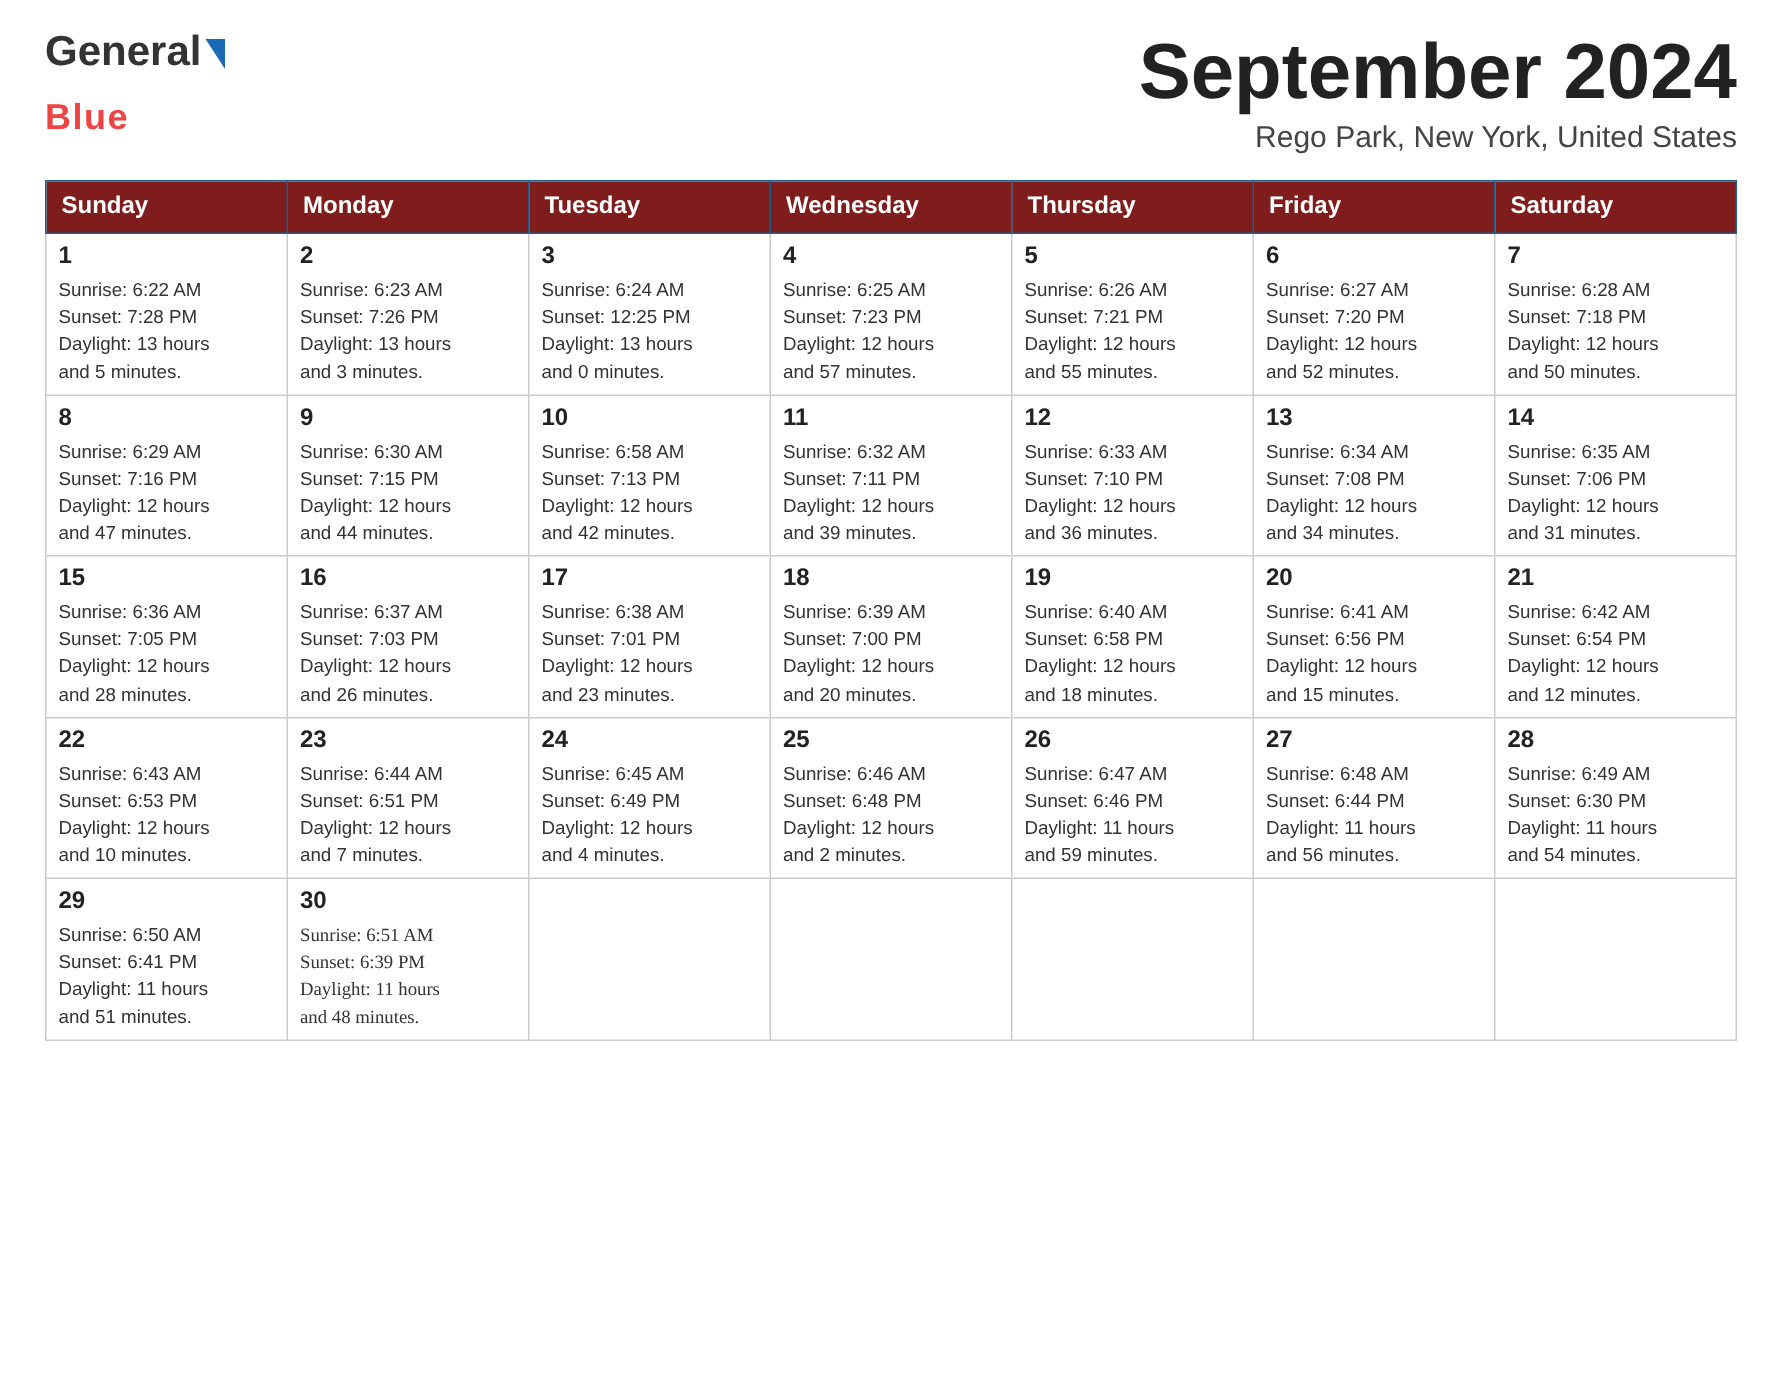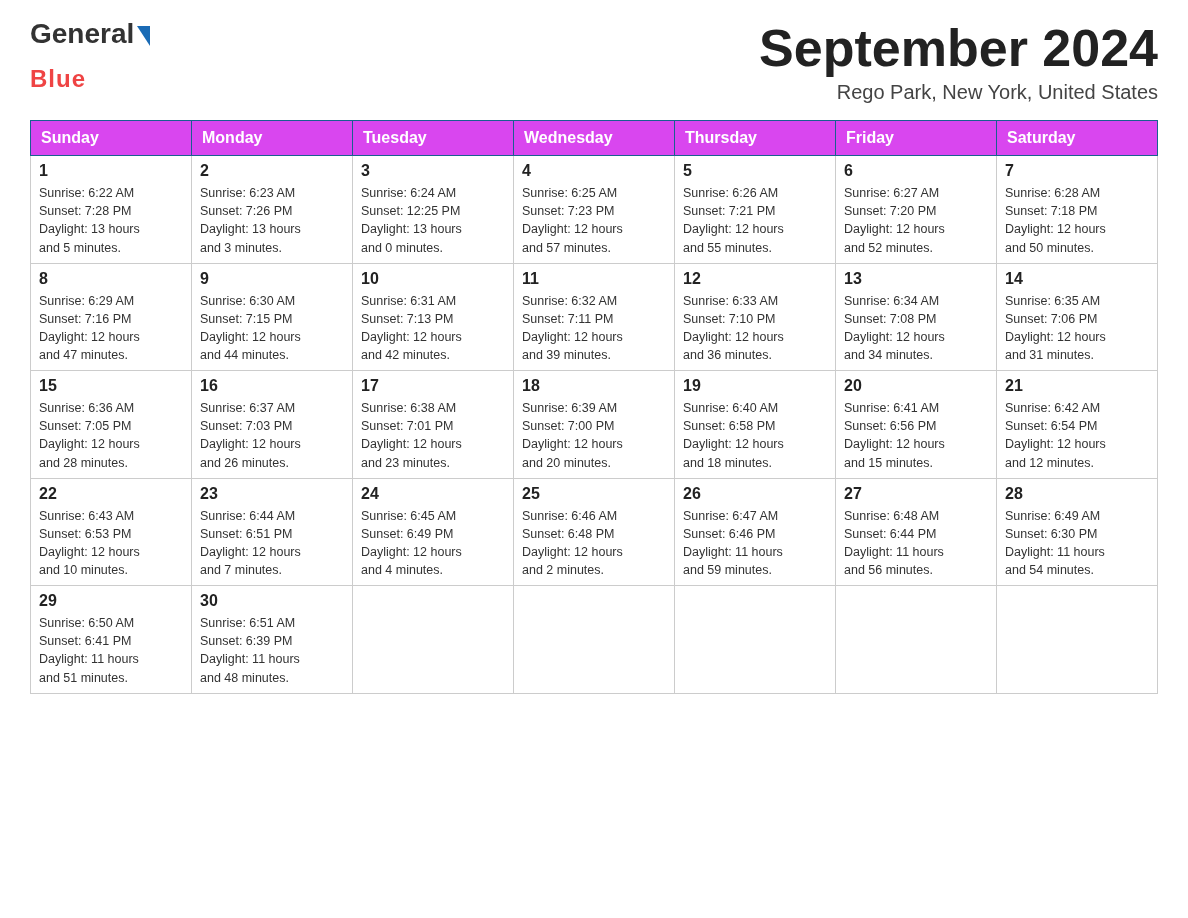--- a/index.html
+++ b/index.html
@@ -48,21 +48,21 @@
       font-size: 20px;
       color: #444;
       margin-top: 4px;
     }
     .calendar-table {
       width: 100%;
       border-collapse: collapse;
       border: 1.5px solid #2577b5;
     }
     .calendar-table th {
-      background-color: #d946ef;
+      background-color: #7f1d1d;
       color: #fff;
       font-size: 16px;
       font-weight: bold;
       padding: 8px 10px;
       text-align: left;
       border: 1px solid #1a6090;
     }
     .calendar-table td {
       border: 1px solid #ccc;
       vertical-align: top;
@@ -187,21 +187,21 @@
         </td>
         <td>
           <div class="day-number">9</div>
           <div class="day-info" style="white-space: pre-line;">Sunrise: 6:30 AM
 Sunset: 7:15 PM
 Daylight: 12 hours
 and 44 minutes.</div>
         </td>
         <td>
           <div class="day-number">10</div>
-          <div class="day-info" style="white-space: pre-line;">Sunrise: 6:31 AM
+          <div class="day-info" style="white-space: pre-line;">Sunrise: 6:58 AM
 Sunset: 7:13 PM
 Daylight: 12 hours
 and 42 minutes.</div>
         </td>
         <td>
           <div class="day-number">11</div>
           <div class="day-info" style="white-space: pre-line;">Sunrise: 6:32 AM
 Sunset: 7:11 PM
 Daylight: 12 hours
 and 39 minutes.</div>
@@ -333,21 +333,21 @@
       <tr>
         <td>
           <div class="day-number">29</div>
           <div class="day-info" style="white-space: pre-line;">Sunrise: 6:50 AM
 Sunset: 6:41 PM
 Daylight: 11 hours
 and 51 minutes.</div>
         </td>
         <td>
           <div class="day-number">30</div>
-          <div class="day-info" style="white-space: pre-line;">Sunrise: 6:51 AM
+          <div class="day-info" style="white-space: pre-line; font-family: Liberation Serif, serif;">Sunrise: 6:51 AM
 Sunset: 6:39 PM
 Daylight: 11 hours
 and 48 minutes.</div>
         </td>
         <td class="empty-cell"></td>
         <td class="empty-cell"></td>
         <td class="empty-cell"></td>
         <td class="empty-cell"></td>
         <td class="empty-cell"></td>
       </tr>

